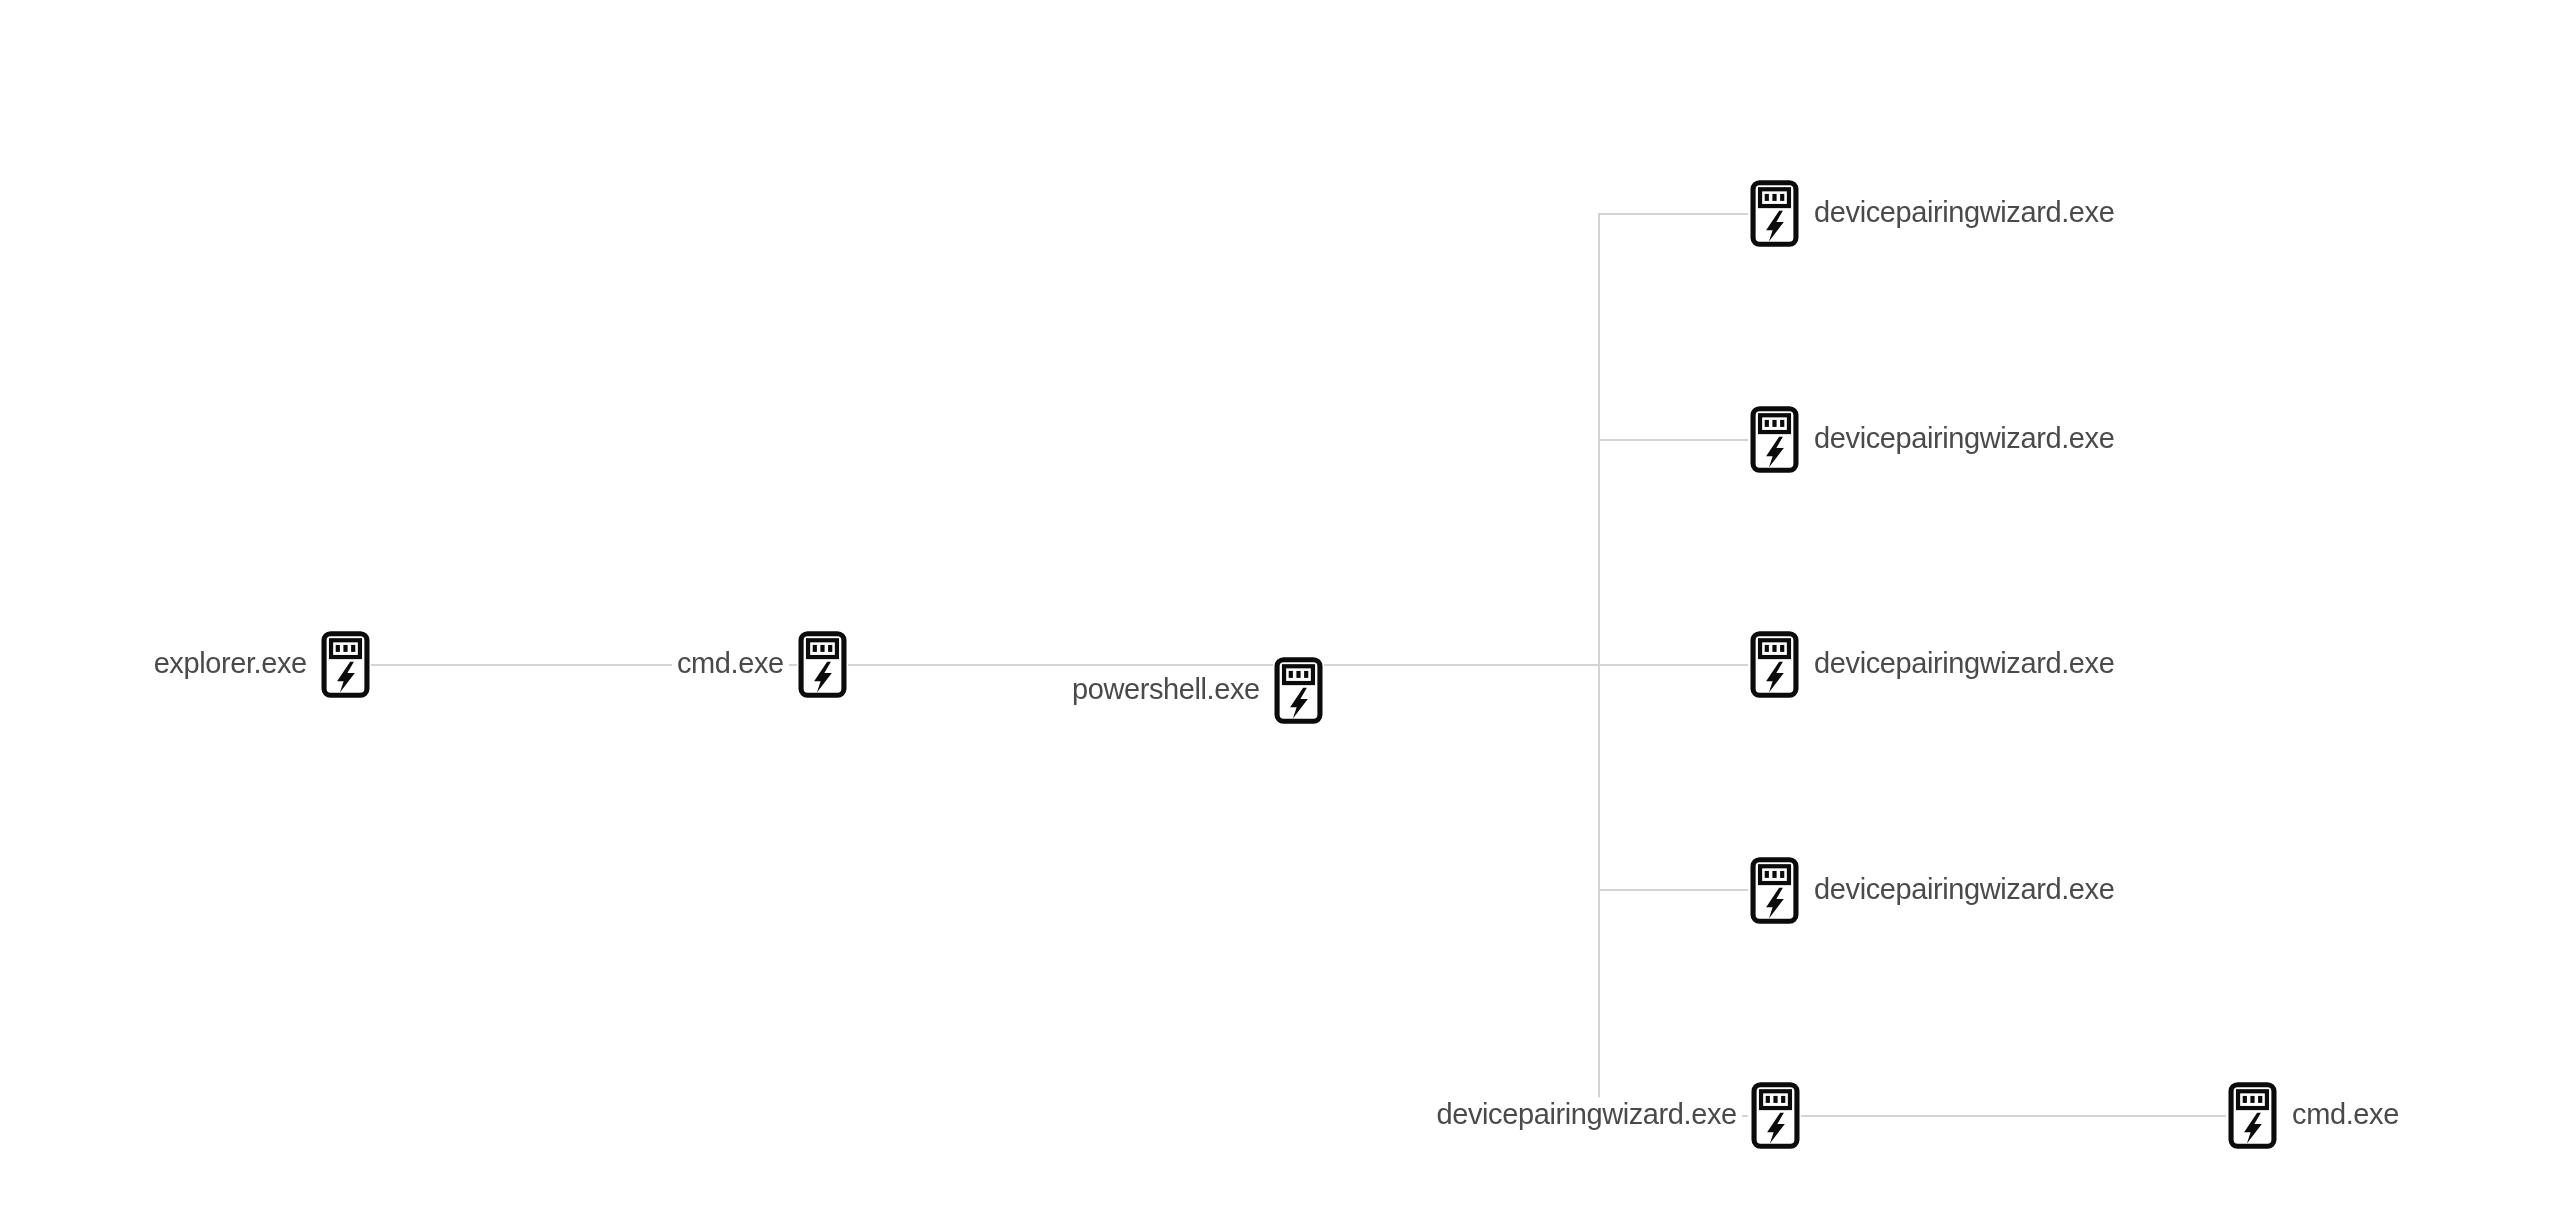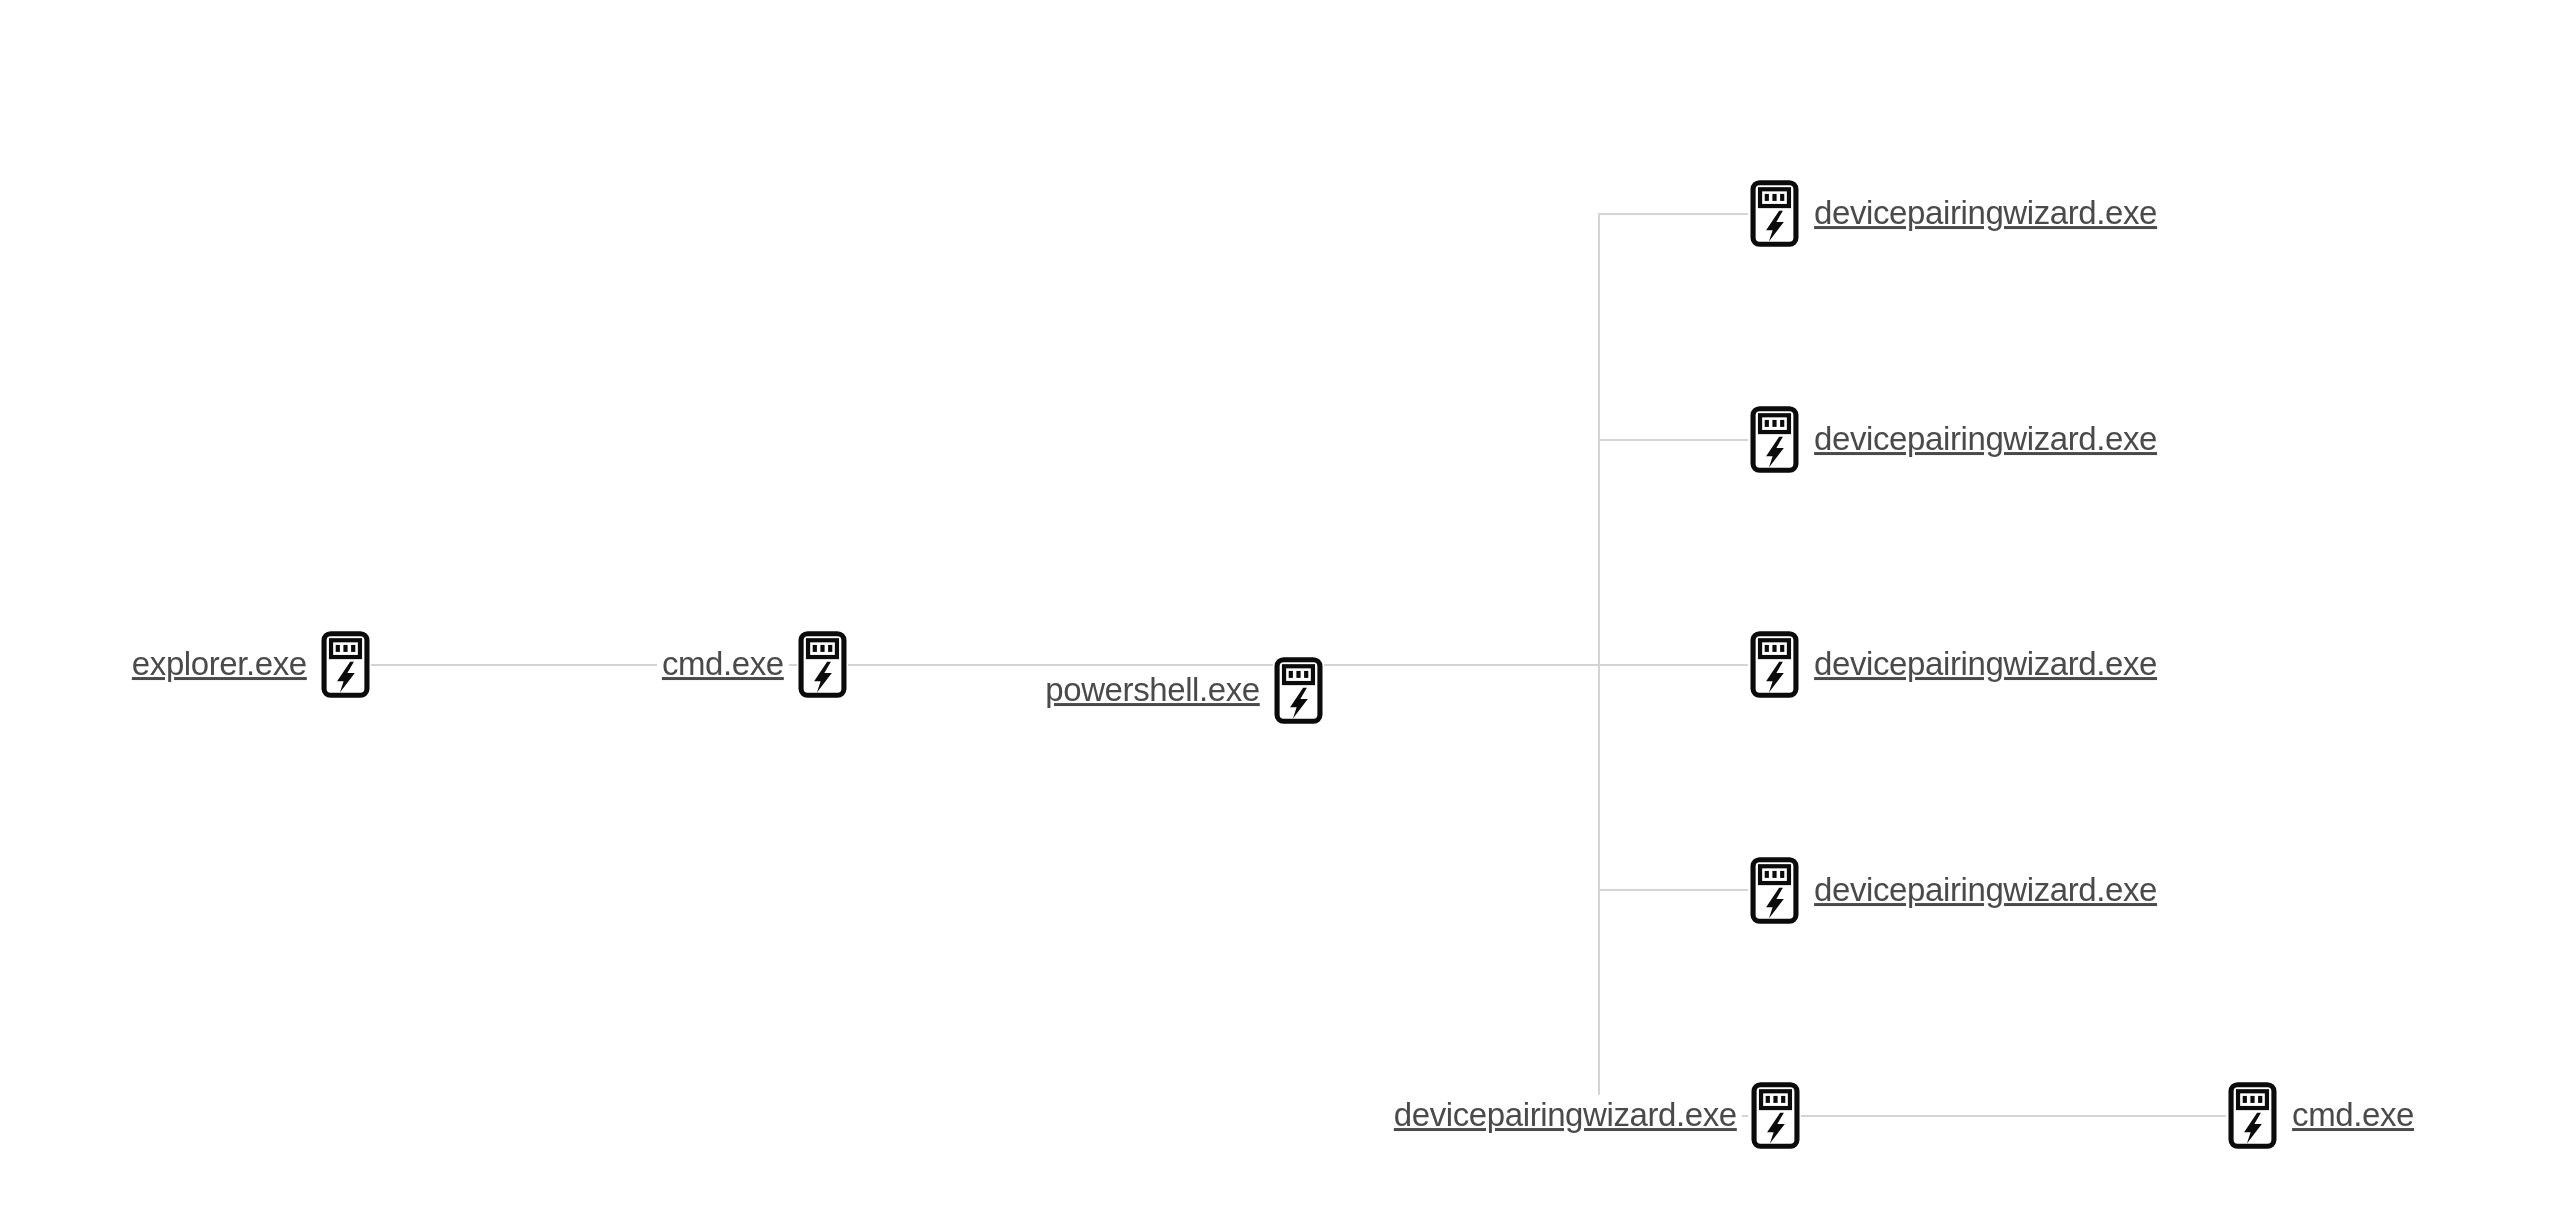--- a/index.html
+++ b/index.html
@@ -32,28 +32,27 @@
     display: block;
     width: 51px;
     height: 69px;
     background: #ffffff;
   }
   .label {
     position: absolute;
     top: 50%;
     transform: translateY(-50%);
     white-space: nowrap;
-    font-size: 33px;
+    font-size: 29px;
     letter-spacing: -0.4px;
     color: #4a4a4a;
     background: #ffffff;
     padding: 2.8px 4.7px;
     z-index: 3;
     line-height: 1.1;
-    text-decoration: underline;
   }
   .label-left  { right: calc(100% + 8.5px); }
   .label-right { left:  calc(100% + 9.4px); }
 </style>
 </head>
 <body>
 
 <div class="canvas">
 
   <div class="edge edge-h" style="left:371px;  top:664px;  width:426px;"></div>

